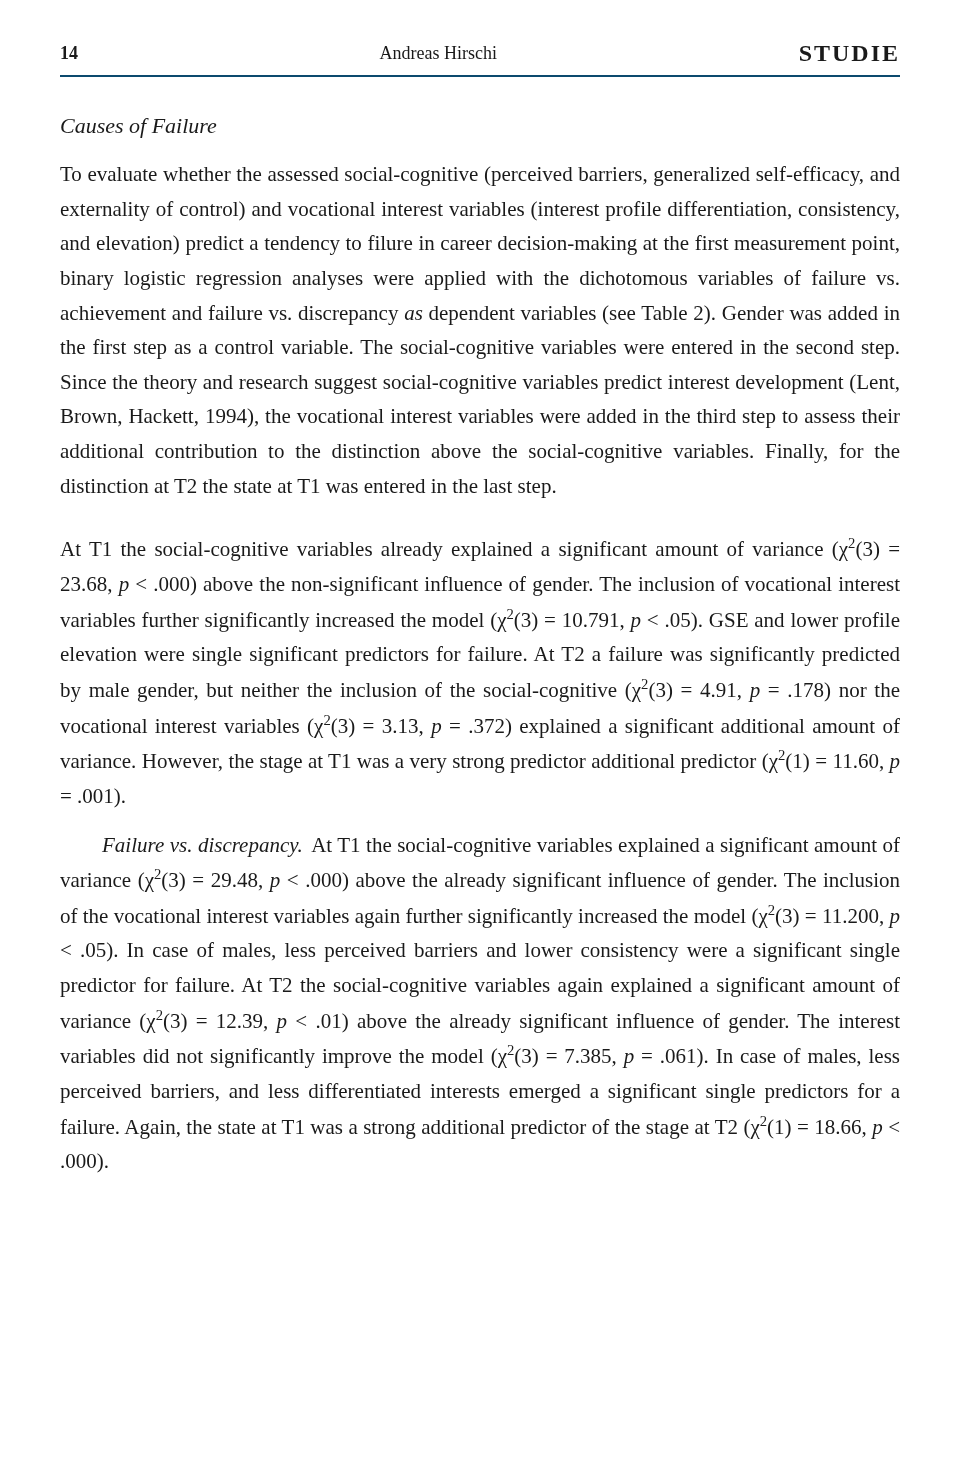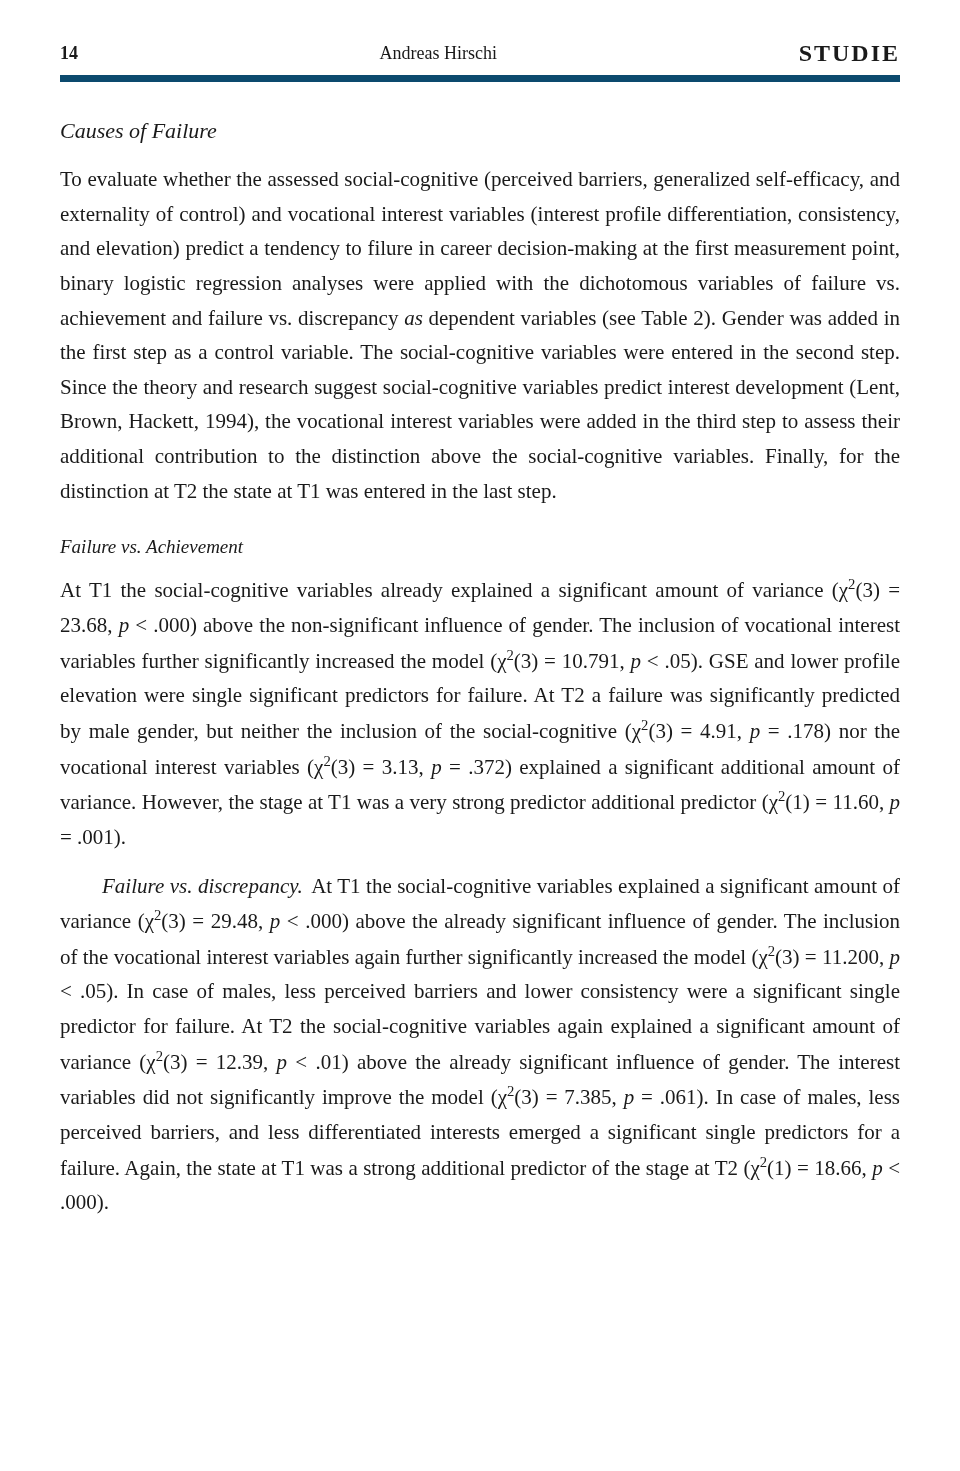--- a/index.html
+++ b/index.html
@@ -21,21 +21,21 @@
       min-height: 1471px;
       padding: 40px 60px 60px 60px;
       background: #ffffff;
       position: relative;
     }
 
     .header {
       display: flex;
       justify-content: space-between;
       align-items: center;
-      border-bottom: 7px solid #0c4a6e;
+      border-bottom: 2px solid #0c4a6e;
       padding-bottom: 8px;
       margin-bottom: 36px;
     }
 
     .header-page-num {
       font-size: 18px;
       font-weight: bold;
       font-family: 'Georgia', serif;
     }
 
@@ -113,20 +113,19 @@
     <span class="header-title">Andreas Hirschi</span>
     <span class="header-journal">STUDIE</span>
   </div>
 
   <div class="section-gap">
     <p class="section-title">Causes of Failure</p>
     <p class="body-text no-indent paragraph">To evaluate whether the assessed social-cognitive (perceived barriers, generalized self-efficacy, and externality of control) and vocational interest variables (interest profile differentiation, consistency, and elevation) predict a tendency to filure in career decision-making at the first measurement point, binary logistic regression analyses were applied with the dichotomous variables of failure vs. achievement and failure vs. discrepancy <span class="italic">as</span> dependent variables (see Table 2). Gender was added in the first step as a control variable. The social-cognitive variables were entered in the second step. Since the theory and research suggest social-cognitive variables predict interest development (Lent, Brown, Hackett, 1994), the vocational interest variables were added in the third step to assess their additional contribution to the distinction above the social-cognitive variables. Finally, for the distinction at T2 the state at T1 was entered in the last step.</p>
   </div>
 
   <div class="section-gap">
-    <p class="subsection-title"><span>Failure vs. Achievement</span></p>
 
     <p class="body-text no-indent paragraph">At T1 the social-cognitive variables already explained a significant amount of variance (χ<sup>2</sup>(3) = 23.68, <span class="italic">p</span> &lt; .000) above the non-significant influence of gender. The inclusion of vocational interest variables further significantly increased the model (χ<sup>2</sup>(3) = 10.791, <span class="italic">p</span> &lt; .05). GSE and lower profile elevation were single significant predictors for failure. At T2 a failure was significantly predicted by male gender, but neither the inclusion of the social-cognitive (χ<sup>2</sup>(3) = 4.91, <span class="italic">p</span> = .178) nor the vocational interest variables (χ<sup>2</sup>(3) = 3.13, <span class="italic">p</span> = .372) explained a significant additional amount of variance. However, the stage at T1 was a very strong predictor additional predictor (χ<sup>2</sup>(1) = 11.60, <span class="italic">p</span> = .001).</p>
 
     <p class="body-text indent paragraph"><span class="italic">Failure vs. discrepancy.</span>  At T1 the social-cognitive variables explained a significant amount of variance (χ<sup>2</sup>(3) = 29.48, <span class="italic">p</span> &lt; .000) above the already significant influence of gender. The inclusion of the vocational interest variables again further significantly increased the model (χ<sup>2</sup>(3) = 11.200, <span class="italic">p</span> &lt; .05). In case of males, less perceived barriers and lower consistency were a significant single predictor for failure. At T2 the social-cognitive variables again explained a significant amount of variance (χ<sup>2</sup>(3) = 12.39, <span class="italic">p</span> &lt; .01) above the already significant influence of gender. The interest variables did not significantly improve the model (χ<sup>2</sup>(3) = 7.385, <span class="italic">p</span> = .061). In case of males, less perceived barriers, and less differentiated interests emerged a significant single predictors for a failure. Again, the state at T1 was a strong additional predictor of the stage at T2 (χ<sup>2</sup>(1) = 18.66, <span class="italic">p</span> &lt; .000).</p>
   </div>
 
 </div>
 
 </body></html>

